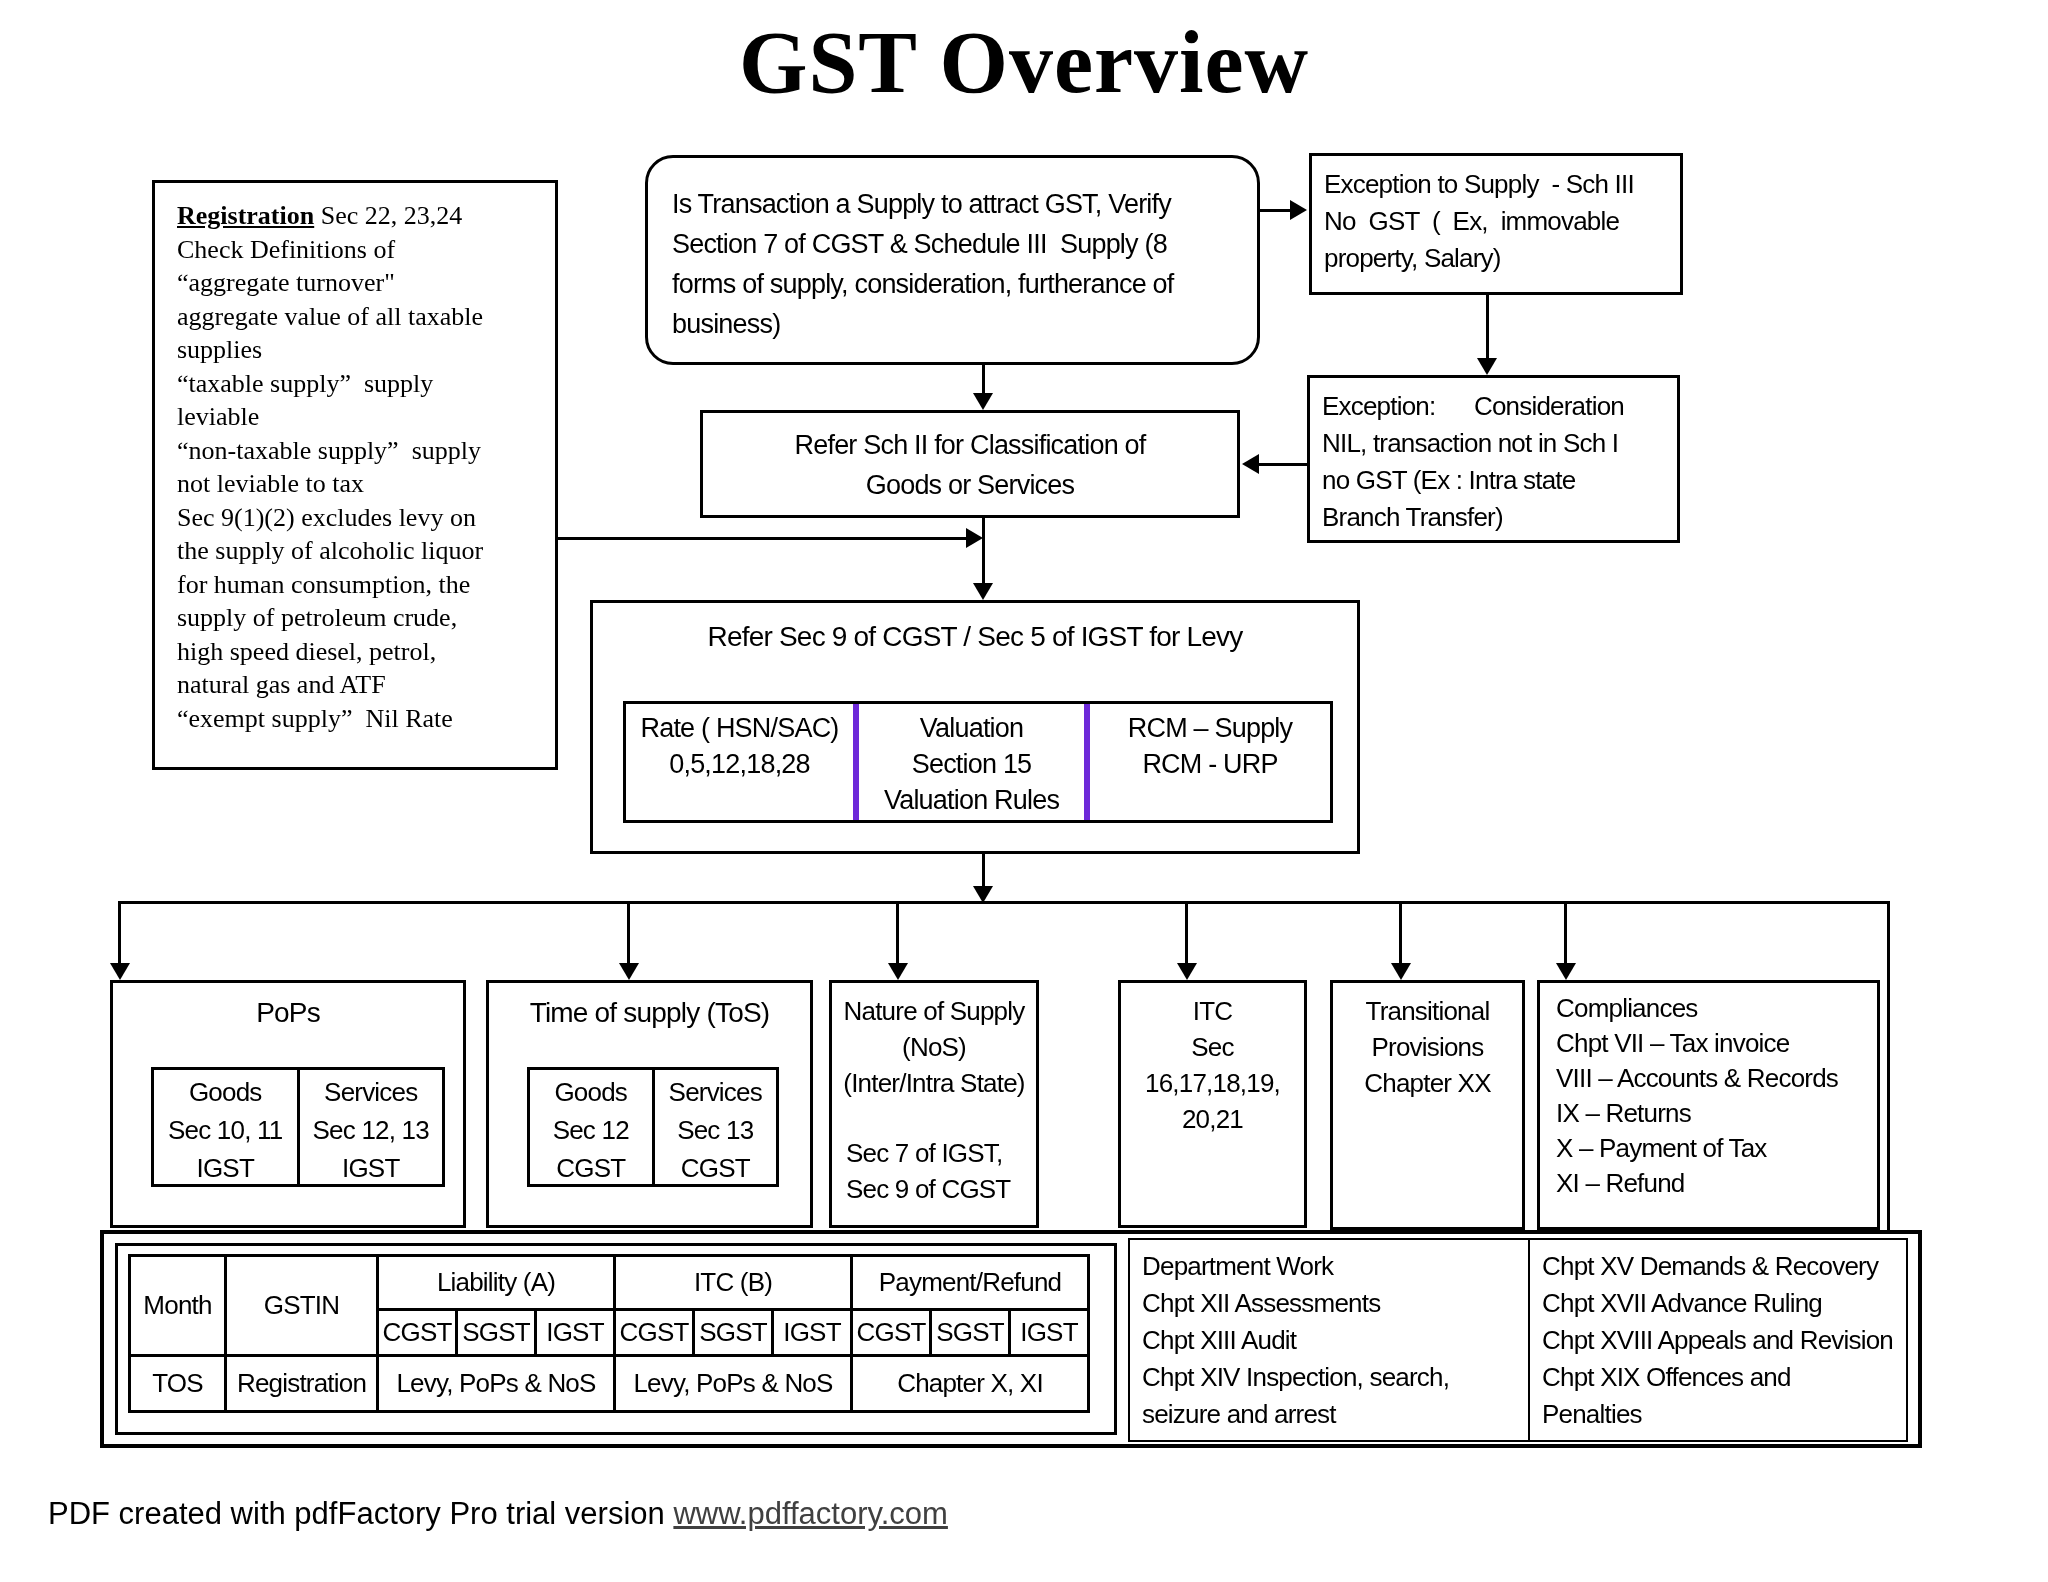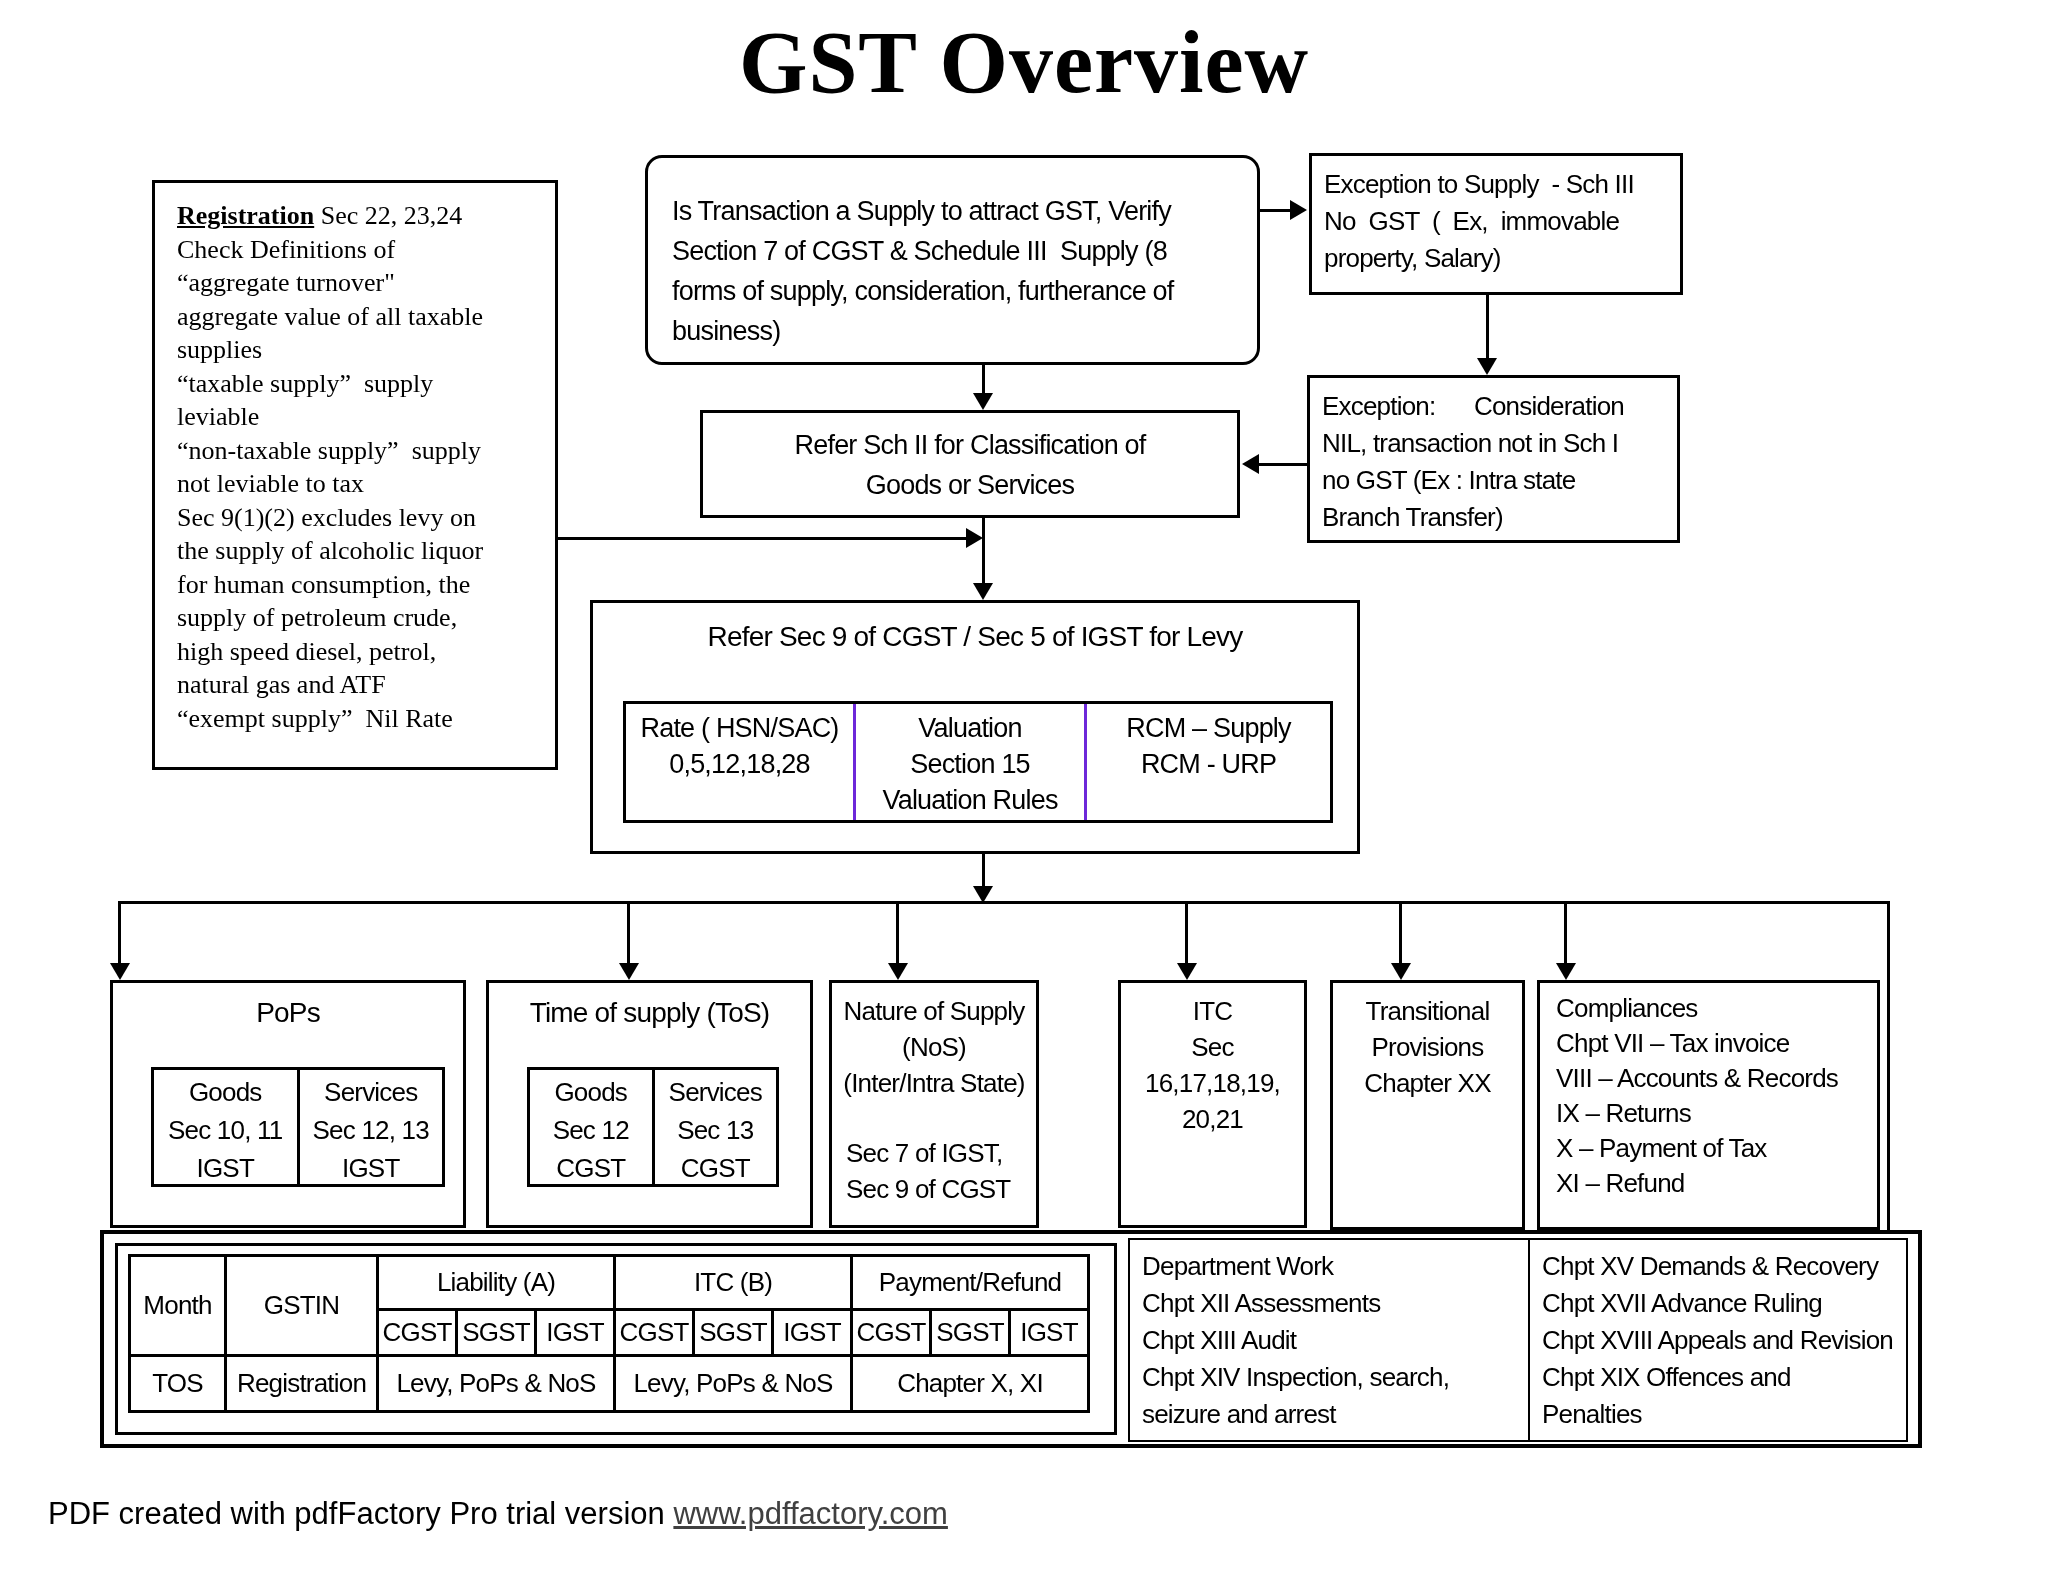--- a/index.html
+++ b/index.html
@@ -20,29 +20,29 @@
   .hline { position:absolute; background:#000; height:3px; }
   .vline { position:absolute; background:#000; width:3px; }
   .arr { position:absolute; width:0; height:0; }
   .arr.down  { border-left:10px solid transparent; border-right:10px solid transparent; border-top:17px solid #000; }
   .arr.right { border-top:10px solid transparent; border-bottom:10px solid transparent; border-left:17px solid #000; }
   .arr.left  { border-top:10px solid transparent; border-bottom:10px solid transparent; border-right:17px solid #000; }
 
   .reg-text { font-size:26px; line-height:33.5px; }
   .reg-head { font-weight:bold; text-decoration:underline; }
 
-  .supply-q { border-radius:17px; font-size:27px; line-height:40px; padding:33px 24px; }
+  .supply-q { border-radius:28px; font-size:27px; line-height:40px; padding:26px 24px; }
   .exc { font-size:26px; line-height:37px; padding:10px 12px; }
   .sch2 { font-size:27px; line-height:40px; padding-top:12px; }
 
   .levy-title { text-align:center; font-size:28px; margin-top:18px; letter-spacing:-0.8px; }
   .levy-table { position:absolute; left:30px; top:98px; width:710px; height:122px;
     border:3px solid #000; display:flex; box-sizing:border-box; }
   .levy-cell { box-sizing:border-box; text-align:center; font-size:27px; line-height:36px; padding-top:6px; }
-  .levy-cell + .levy-cell { border-left:3px solid #6d28d9; }
+  .levy-cell + .levy-cell { border-left:6px solid #6d28d9; }
 
   .b-title { text-align:center; font-size:28px; margin-top:14px; letter-spacing:-0.8px; }
   .mini-table { position:absolute; border:3px solid #000; display:flex; box-sizing:border-box; }
   .mini-cell { box-sizing:border-box; text-align:center; font-size:26px; line-height:38px; padding-top:3px; flex:1; }
   .mini-cell + .mini-cell { border-left:3px solid #000; }
 
   .bottom-table { border-collapse:collapse; table-layout:fixed; width:958px; }
   .bottom-table td { border:3px solid #000; text-align:center; font-size:26px;
     letter-spacing:-0.8px; padding:0 2px; overflow:hidden; }
 

